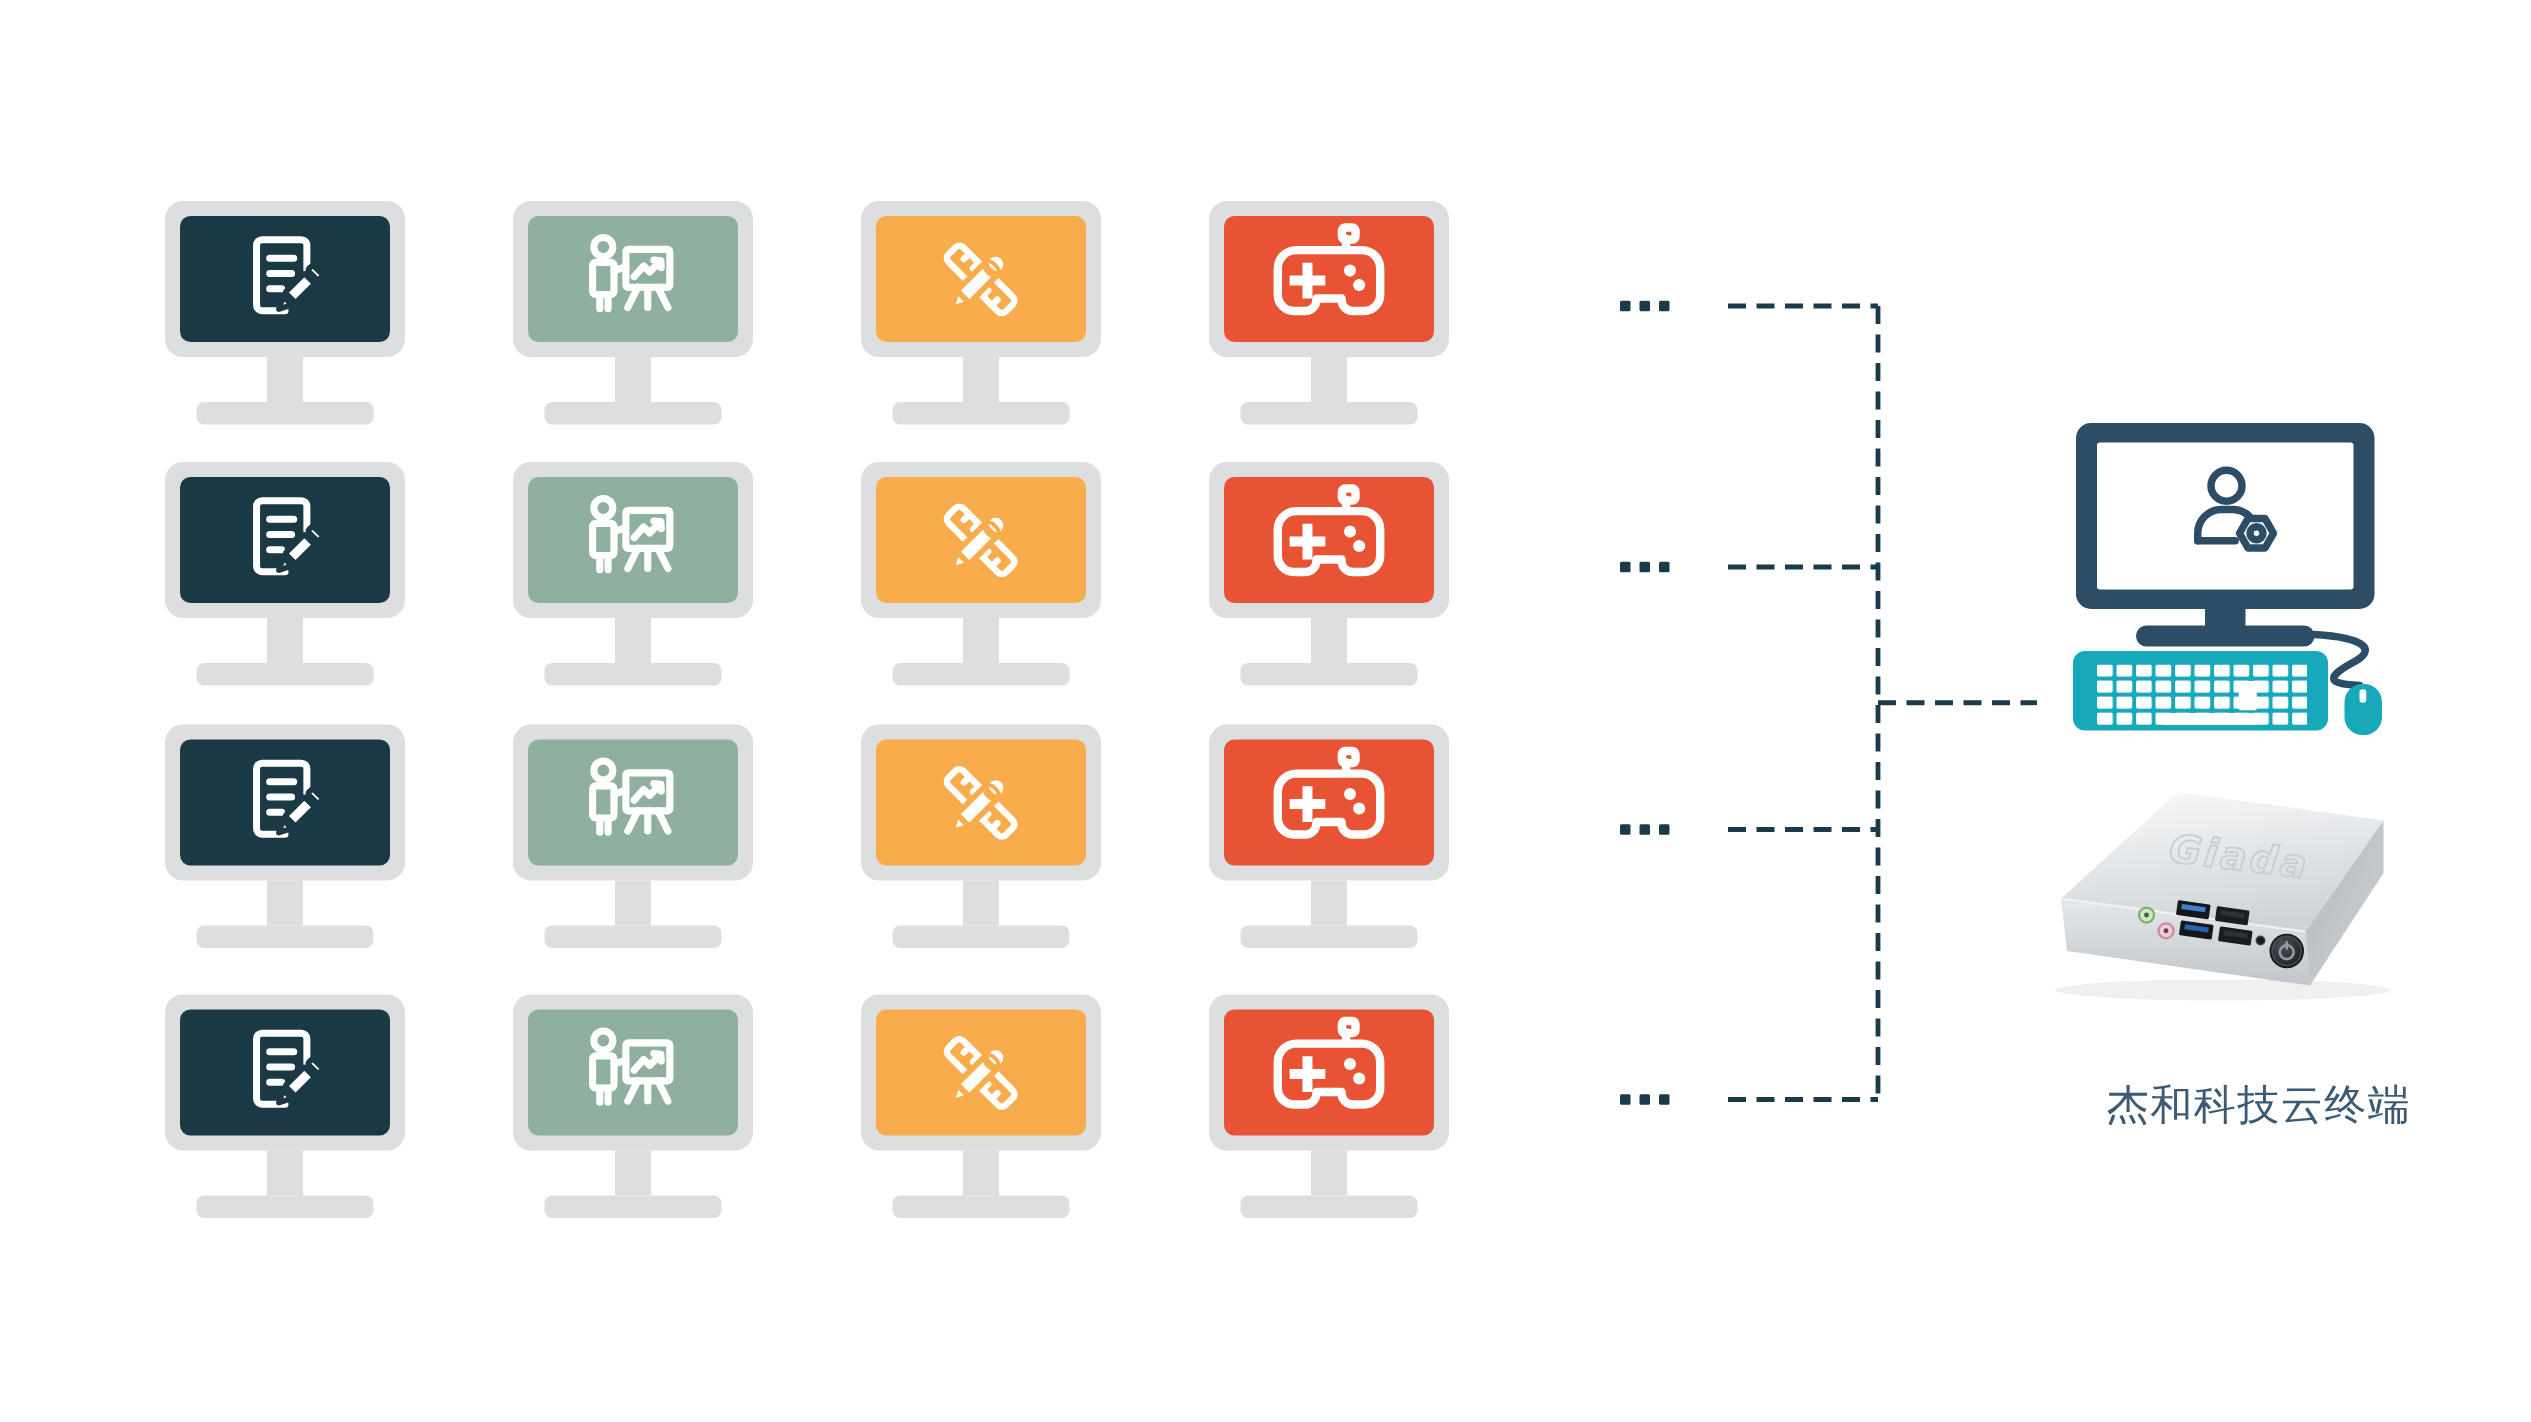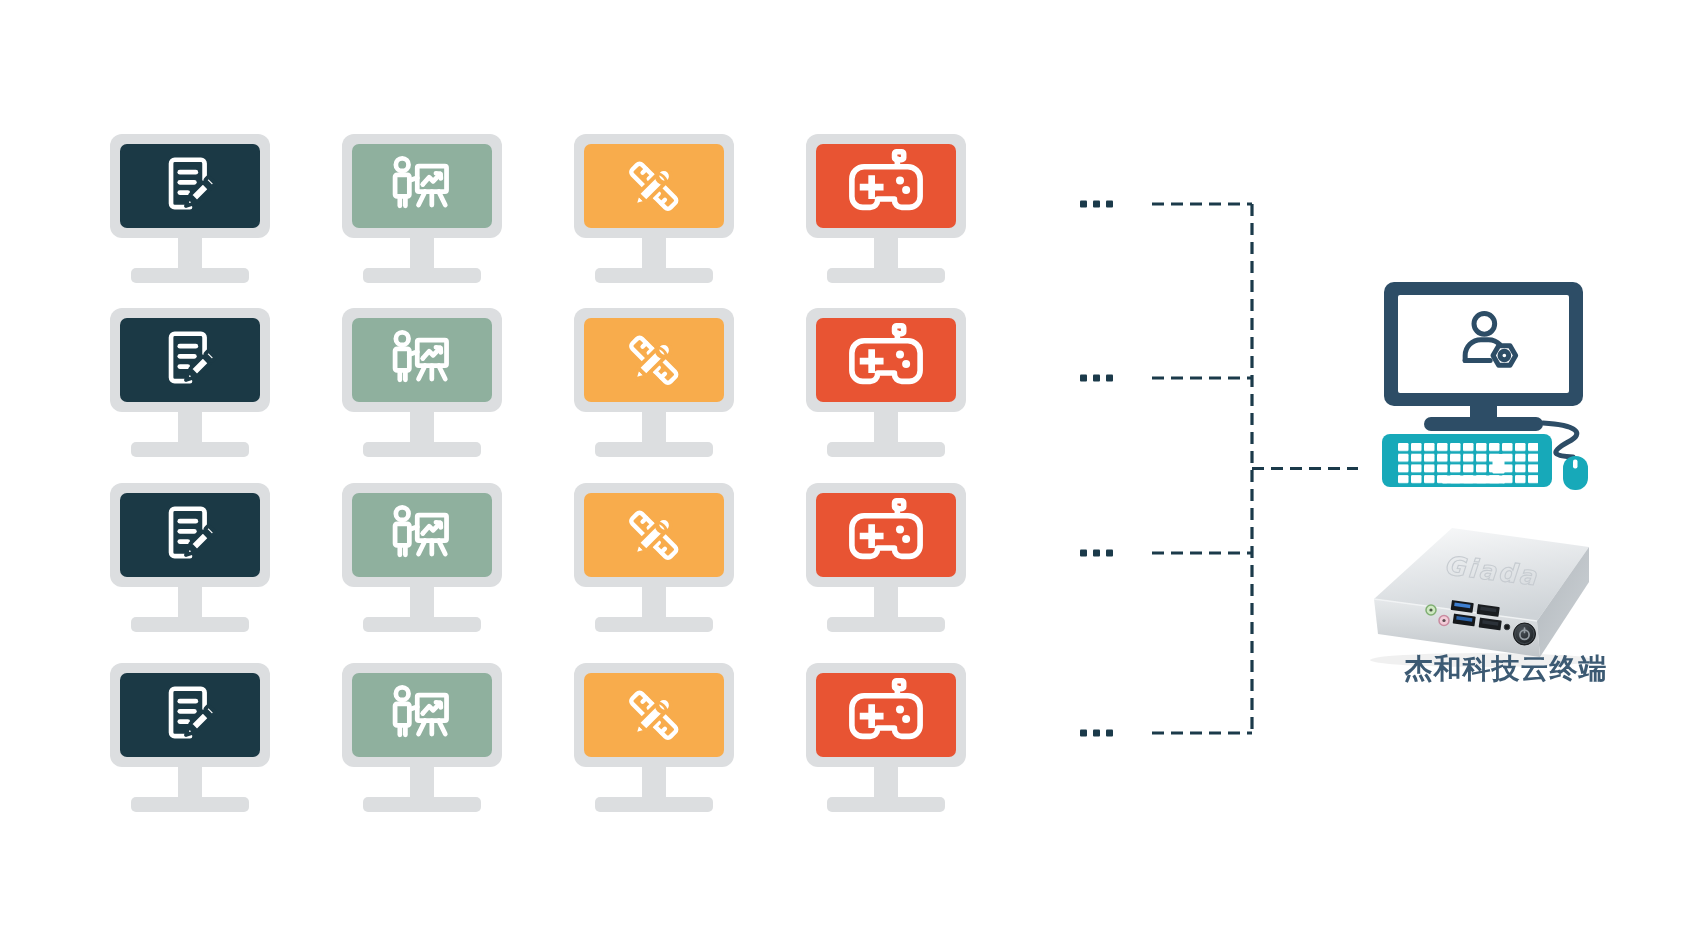--- a/index.html
+++ b/index.html
@@ -15,22 +15,22 @@
           display:flex;align-items:center;justify-content:center;color:#fff;overflow:hidden;}
   .neck{width:24px;height:30px;background:var(--bezel);margin:0 auto;}
   .base{width:118px;height:15px;background:var(--bezel);border-radius:5px;margin:0 auto;}
   .overlay{position:absolute;left:0;top:0;}
   #connector-layer{stroke:var(--line);stroke-width:3.2;fill:none;stroke-dasharray:12 7;}
   #dots-layer rect{fill:var(--line);}
   .navy{fill:var(--navy);}
   .tealfill{fill:var(--teal);}
   .cable{stroke:var(--navy);stroke-width:5;fill:none;stroke-linecap:round;}
   .device-label{
-    position:absolute;left:1400px;top:650px;width:212px;text-align:center;
-    font-size:28px;font-weight:bold;color:var(--labelc);letter-spacing:1px;white-space:nowrap;
+    position:absolute;left:1400px;top:718px;width:212px;text-align:center;
+    font-size:28px;font-weight:normal;color:var(--labelc);letter-spacing:1px;white-space:nowrap;
   }
   .logo-text{font-style:italic;font-weight:bold;font-size:26px;letter-spacing:2px;
     fill:none;stroke:#c6cbd0;stroke-width:1.1;}
 </style>
 </head>
 <body>
 
 <div class="canvas" style="--bezel: #DCDEE0; --line: #1B3A4A; --navy: #2D4D66; --teal: #17A9B9; --labelc: #3C5A73;">
 
   <svg width="0" height="0" style="position:absolute" aria-hidden="true">

